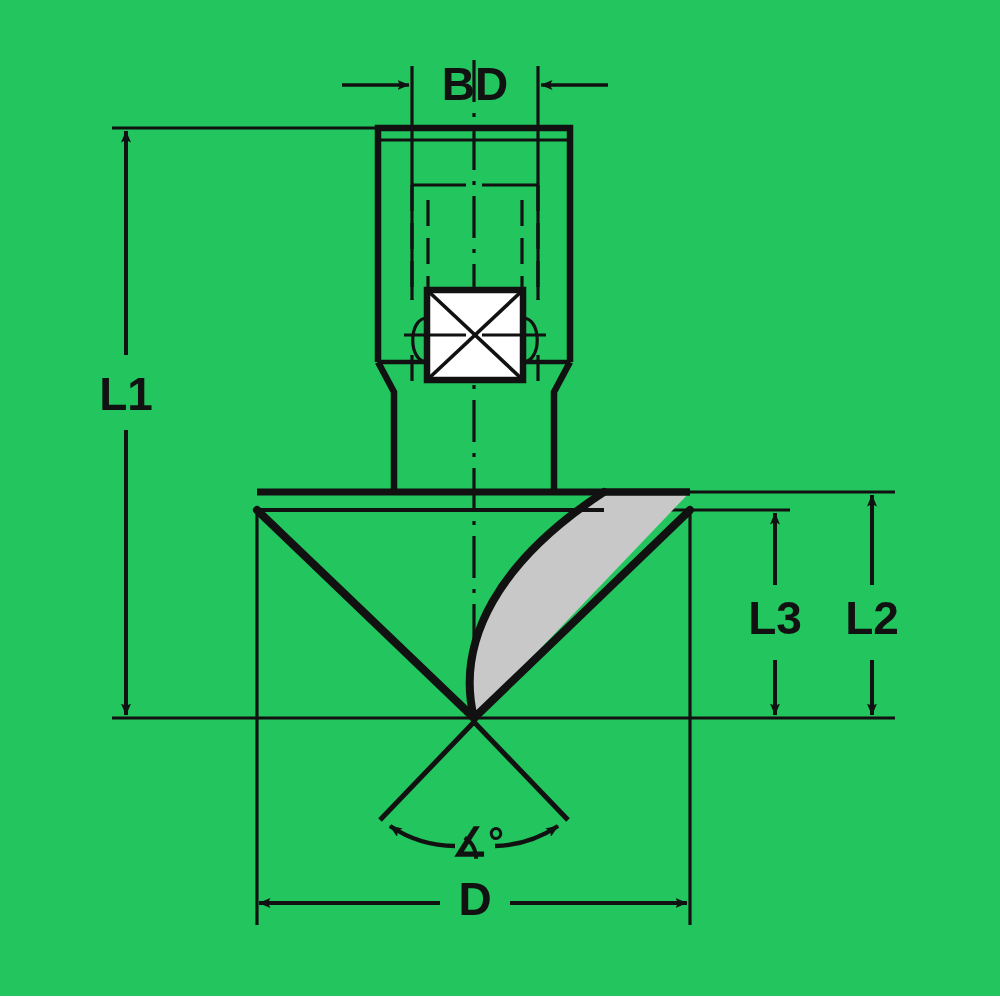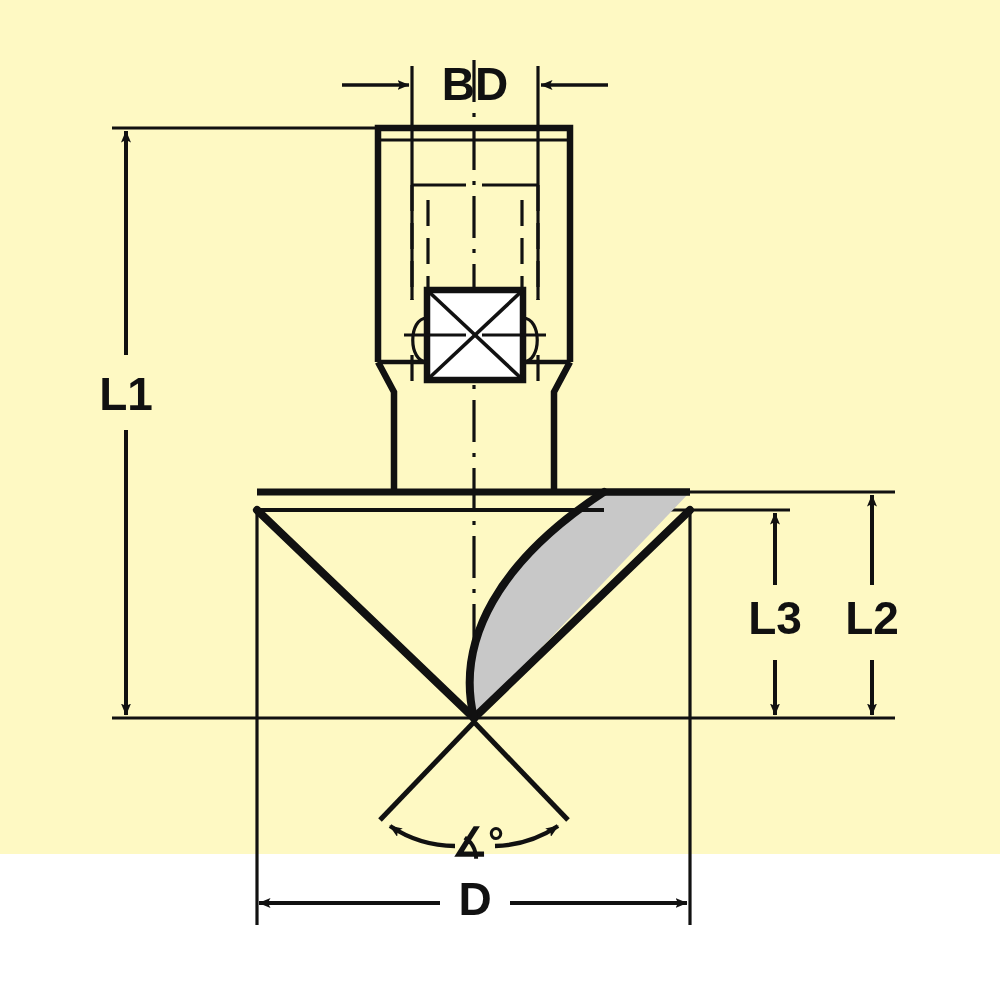--- a/index.html
+++ b/index.html
@@ -9,22 +9,22 @@
   }
   body {
     width: 1000px;
     height: 1000px;
     font-family: "Liberation Sans", sans-serif;
     overflow: hidden;
   }
   #drawing-root {
     position: relative;
     width: 1000px;
-    height: 854px;
-    background: #fef9c3;
+    height: 996px;
+    background: #22c55e;
   }
   #tech-svg {
     position: absolute;
     left: 0;
     top: 0;
     width: 1000px;
     height: 1000px;
     display: block;
   }
   .dim-text {

